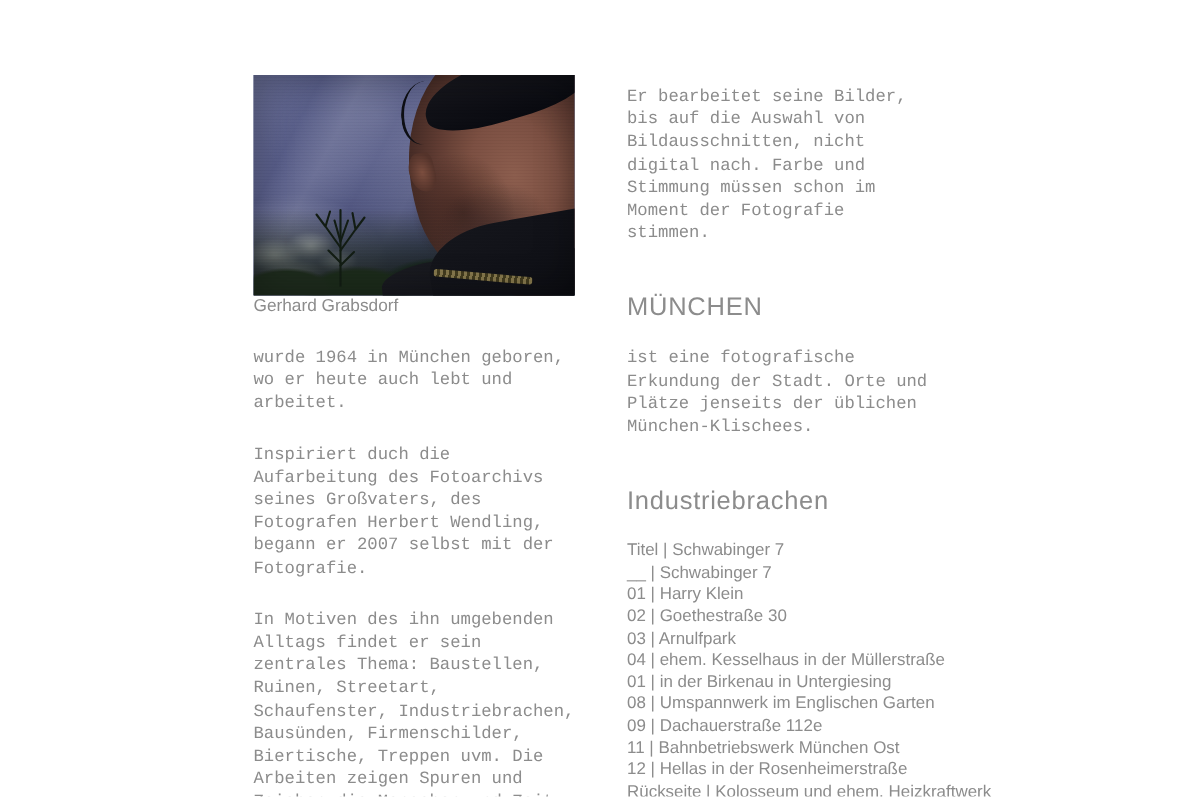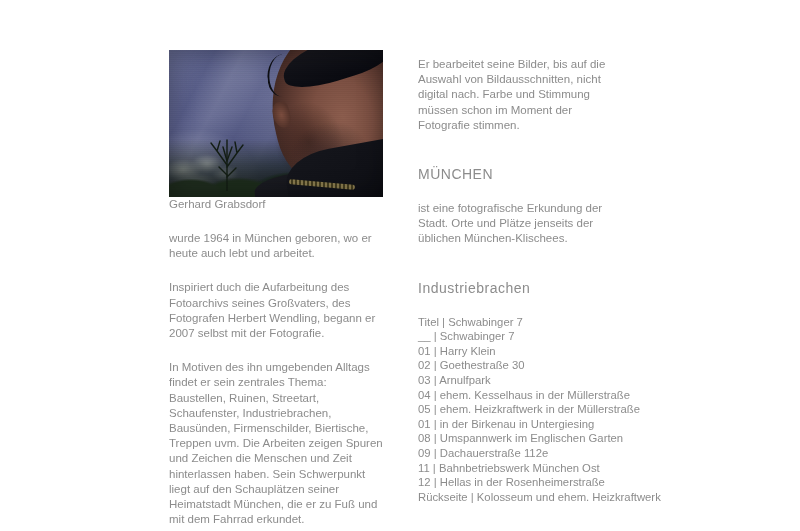--- a/index.html
+++ b/index.html
@@ -174,26 +174,27 @@
   .caption {
     font-size: 11.5px;
     line-height: 15px;
     color: #8c8c8c;
   }
   p.body-text {
     margin: 0 0 0 0;
     font-size: 11.5px;
     line-height: 15.2px;
     color: #8c8c8c;
+    font-family: Liberation Mono, monospace;
   }
   .gap-md { height: 19px; }
   .gap-xl { height: 34px; }
 
   .section-head {
-    font-size: 14px;
+    font-size: 17px;
     line-height: 15px;
     letter-spacing: 0.5px;
     color: #8c8c8c;
   }
 
   .index-list {
     list-style: none;
     margin: 0;
     padding: 0;
     font-size: 11.3px;
@@ -268,21 +269,20 @@
     <div class="section-head">Industriebrachen</div>
 
     <div class="gap-md"></div>
     <ul class="index-list" id="index-list">
         <li>Titel |  Schwabinger 7</li>
         <li>__  |  Schwabinger 7</li>
         <li>01  |  Harry Klein</li>
         <li>02  |  Goethestraße 30</li>
         <li>03  |  Arnulfpark</li>
         <li>04  |  ehem. Kesselhaus in der Müllerstraße</li>
-        <li>05  |  ehem. Heizkraftwerk in der Müllerstraße</li>
         <li>01  |  in der Birkenau in Untergiesing</li>
         <li>08  |  Umspannwerk im Englischen Garten</li>
         <li>09  |  Dachauerstraße 112e</li>
         <li>11  |  Bahnbetriebswerk München Ost</li>
         <li>12  |  Hellas in der Rosenheimerstraße</li>
         <li>Rückseite  |  Kolosseum und ehem. Heizkraftwerk</li>
       </ul>
   </div>
 
 </div>

